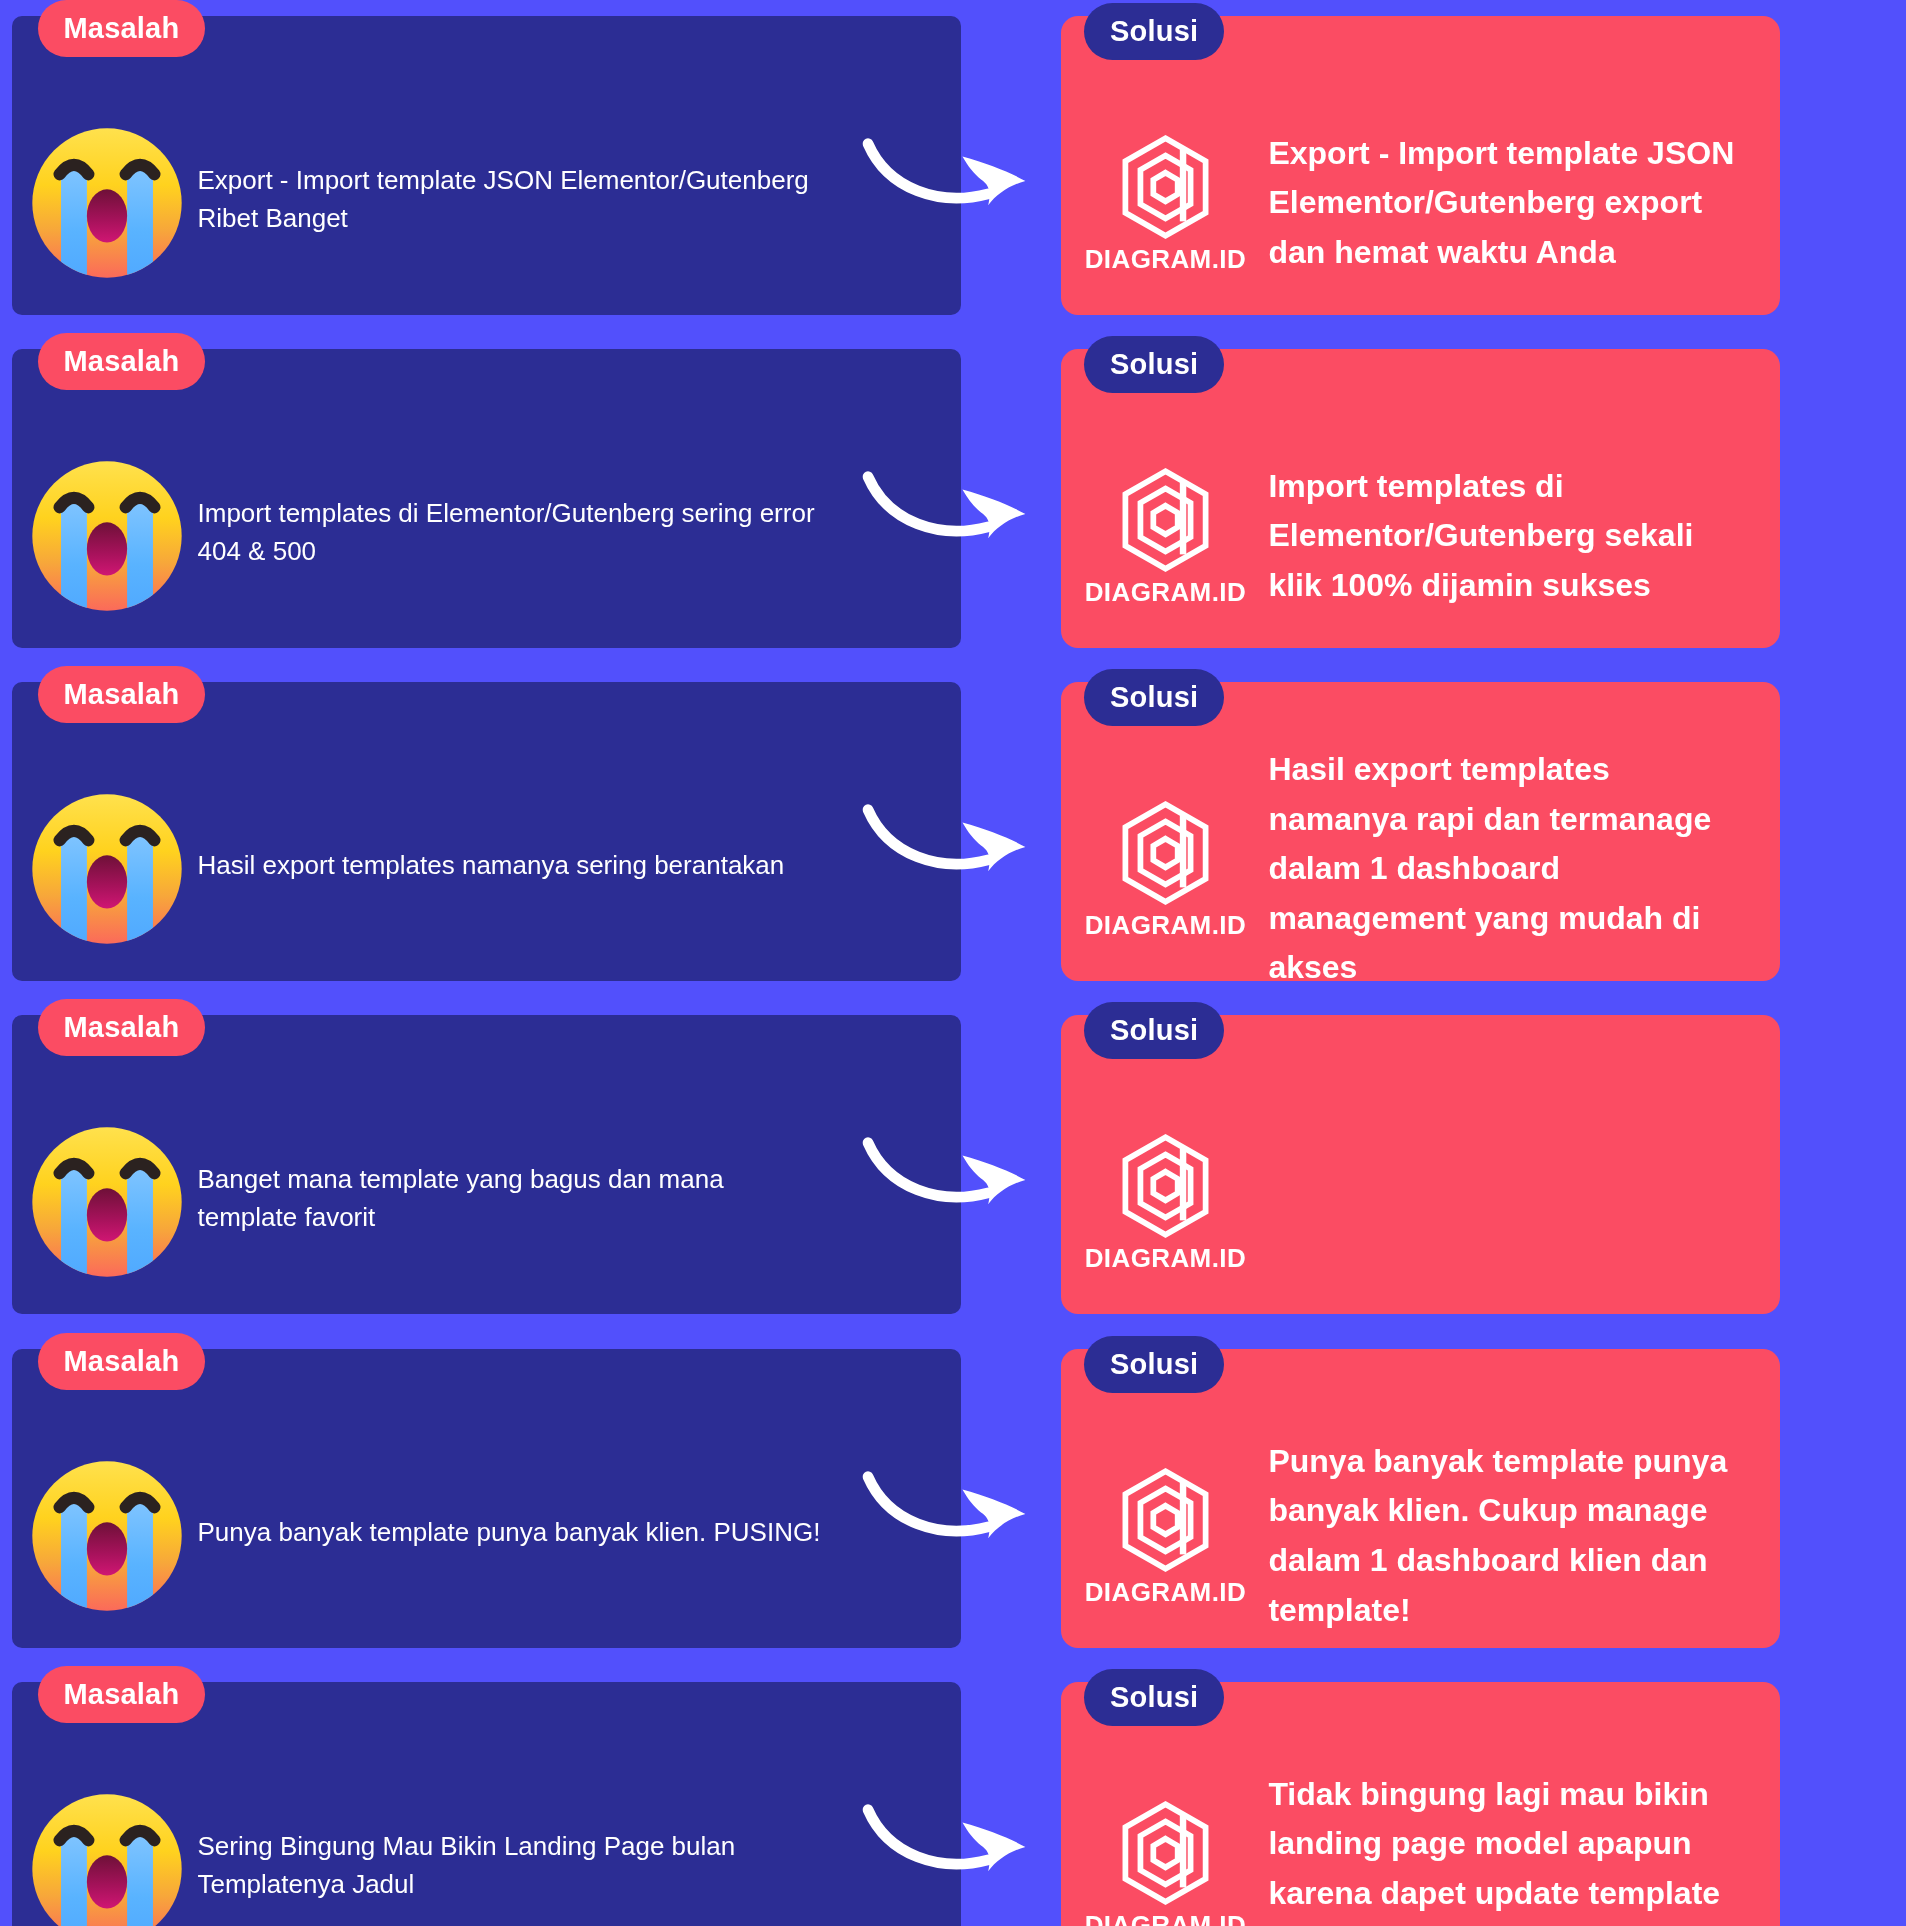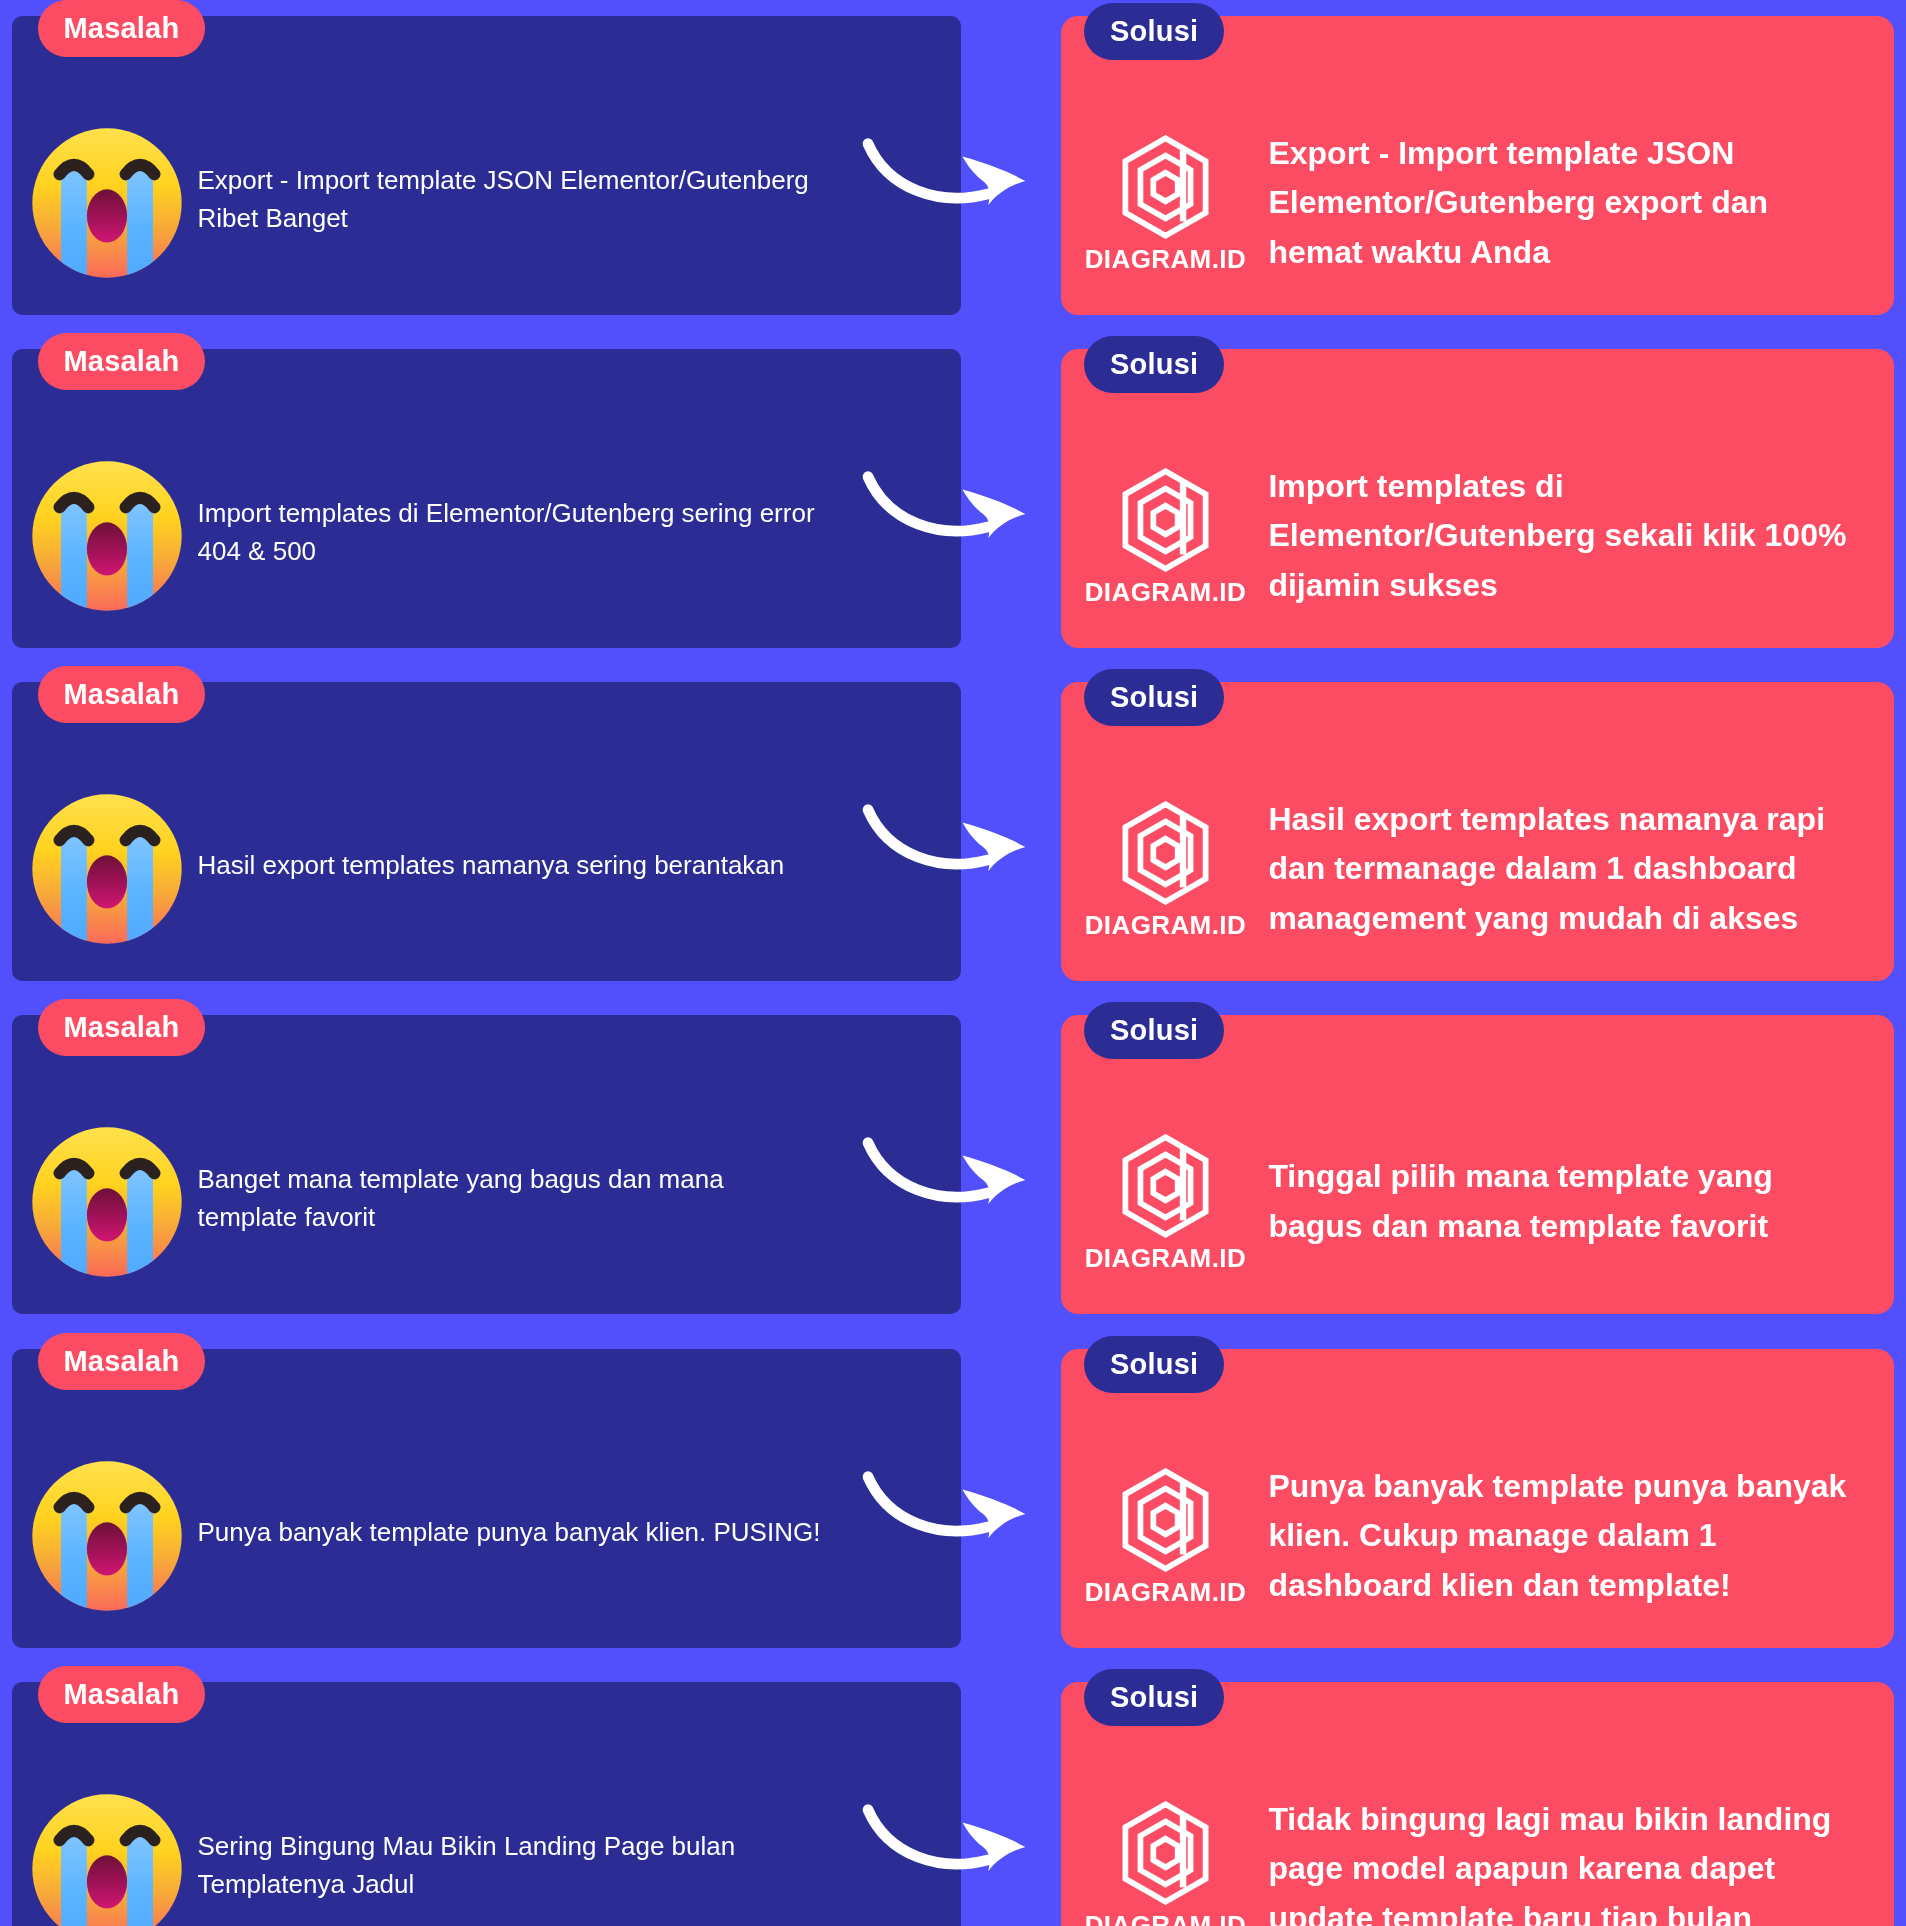--- a/index.html
+++ b/index.html
@@ -18,21 +18,21 @@
 
   
   .card {
     position:relative; border-radius:16px; overflow:visible;
   }
   .card-problem {
     position:absolute; left:11.5px; width:949px; height:100%;
     background:#2C2D94; border-radius:10px;
   }
   .card-solution {
-    position:absolute; left:1061px; width:833px; height:100%;
+    position:absolute; left:1061px; width:719px; height:100%;
     background:#FB4C63; border-radius:17px;
   }
   .clip { position:absolute; inset:0; border-radius:17px; overflow:hidden; }
 
   
   .badge {
     position:absolute; top:-16px; left:26px;
     display:flex; align-items:center; justify-content:center;
     height:57px; padding:0 26px; border-radius:29px;
     font-size:29px; font-weight:bold; color:#FFFFFF;
@@ -204,21 +204,20 @@
       <div class="card card-solution" style="height:299px">
         <div class="badge badge-solusi">Solusi</div>
         <div class="clip">
           <div class="card-body">
             <div class="logo-block">
               <svg class="logo-mark" viewBox="0 0 132 148" width="95" height="106">
                 <use href="#sym-logo"></use>
               </svg>
               <div class="logo-word">DIAGRAM.ID</div>
             </div>
-            <div class="solution-text">Tinggal pilih mana template yang bagus dan mana template favorit</div>
           </div>
         </div>
       </div>
     </div>
     <div class="row" style="top: 1349px;">
       <div class="card card-problem" style="height:299px">
         <div class="badge badge-masalah">Masalah</div>
         <div class="clip">
           <div class="card-body">
             <div class="emoji-wrap">

